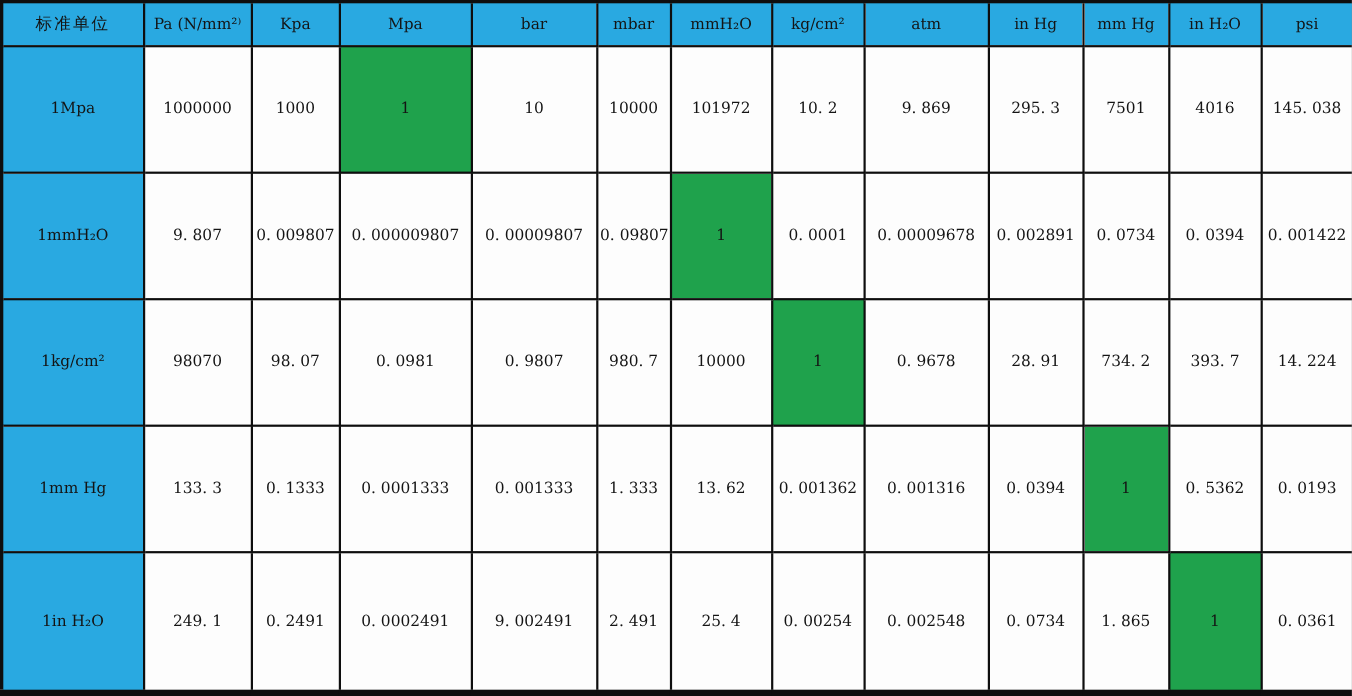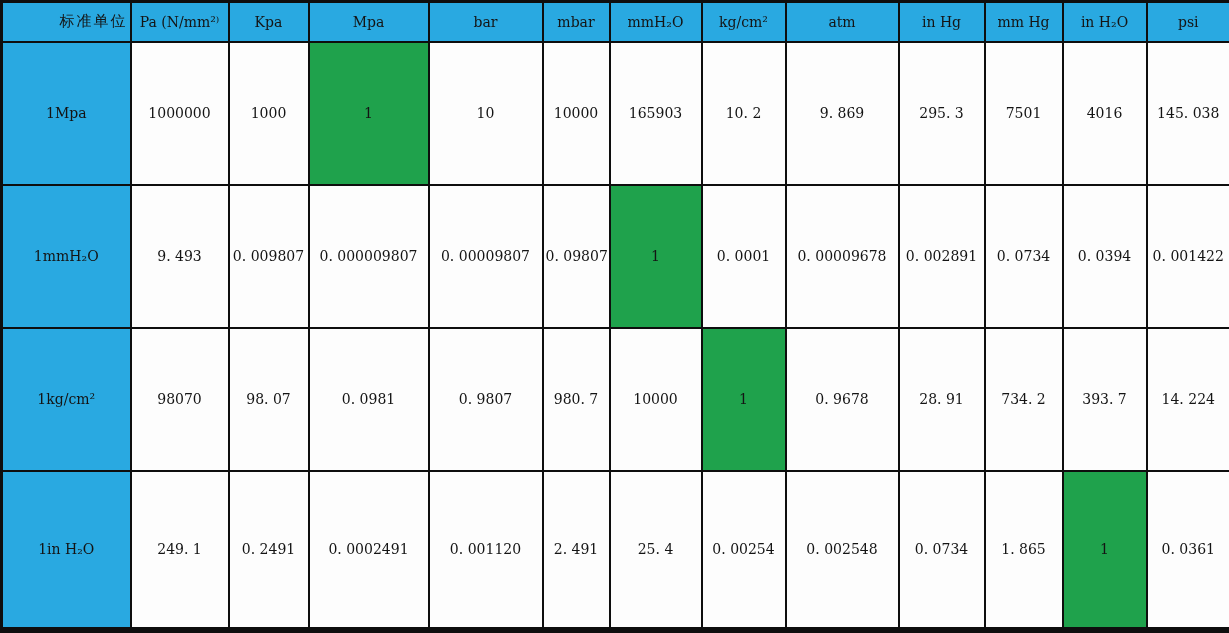--- a/index.html
+++ b/index.html
@@ -30,21 +30,21 @@
     color:var(--text);
     overflow:hidden;
     white-space:nowrap;
   }
   thead tr{height:40px;}
   thead th{
     background:var(--blue);
     color:#0c1a26;
     font-size:14px;
   }
-  thead th.first{font-size:15px;letter-spacing:2px;text-align:right;}
+  thead th.first{font-size:15px;letter-spacing:2px;}
   tbody th{
     background:var(--blue);
     color:#0c1a26;
   }
   tbody td{background:var(--cell);}
   tbody td.diag{background:var(--green);}
 </style>
 </head>
 <body>
 
@@ -83,31 +83,31 @@
         </tr>
     </thead>
     <tbody id="table-body">
         <tr>
           <th>1Mpa</th>
           <td>1000000</td>
           <td>1000</td>
           <td class="diag">1</td>
           <td>10</td>
           <td>10000</td>
-          <td>165903</td>
+          <td>101972</td>
           <td>10. 2</td>
           <td>9. 869</td>
           <td>295. 3</td>
           <td>7501</td>
           <td>4016</td>
           <td>145. 038</td>
         </tr>
         <tr>
           <th>1mmH₂O</th>
-          <td>9. 493</td>
+          <td>9. 807</td>
           <td>0. 009807</td>
           <td>0. 000009807</td>
           <td>0. 00009807</td>
           <td>0. 09807</td>
           <td class="diag">1</td>
           <td>0. 0001</td>
           <td>0. 00009678</td>
           <td>0. 002891</td>
           <td>0. 0734</td>
           <td>0. 0394</td>
@@ -122,25 +122,40 @@
           <td>980. 7</td>
           <td>10000</td>
           <td class="diag">1</td>
           <td>0. 9678</td>
           <td>28. 91</td>
           <td>734. 2</td>
           <td>393. 7</td>
           <td>14. 224</td>
         </tr>
         <tr>
+          <th>1mm Hg</th>
+          <td>133. 3</td>
+          <td>0. 1333</td>
+          <td>0. 0001333</td>
+          <td>0. 001333</td>
+          <td>1. 333</td>
+          <td>13. 62</td>
+          <td>0. 001362</td>
+          <td>0. 001316</td>
+          <td>0. 0394</td>
+          <td class="diag">1</td>
+          <td>0. 5362</td>
+          <td>0. 0193</td>
+        </tr>
+        <tr>
           <th>1in H₂O</th>
           <td>249. 1</td>
           <td>0. 2491</td>
           <td>0. 0002491</td>
-          <td>0. 001120</td>
+          <td>9. 002491</td>
           <td>2. 491</td>
           <td>25. 4</td>
           <td>0. 00254</td>
           <td>0. 002548</td>
           <td>0. 0734</td>
           <td>1. 865</td>
           <td class="diag">1</td>
           <td>0. 0361</td>
         </tr>
       </tbody>

